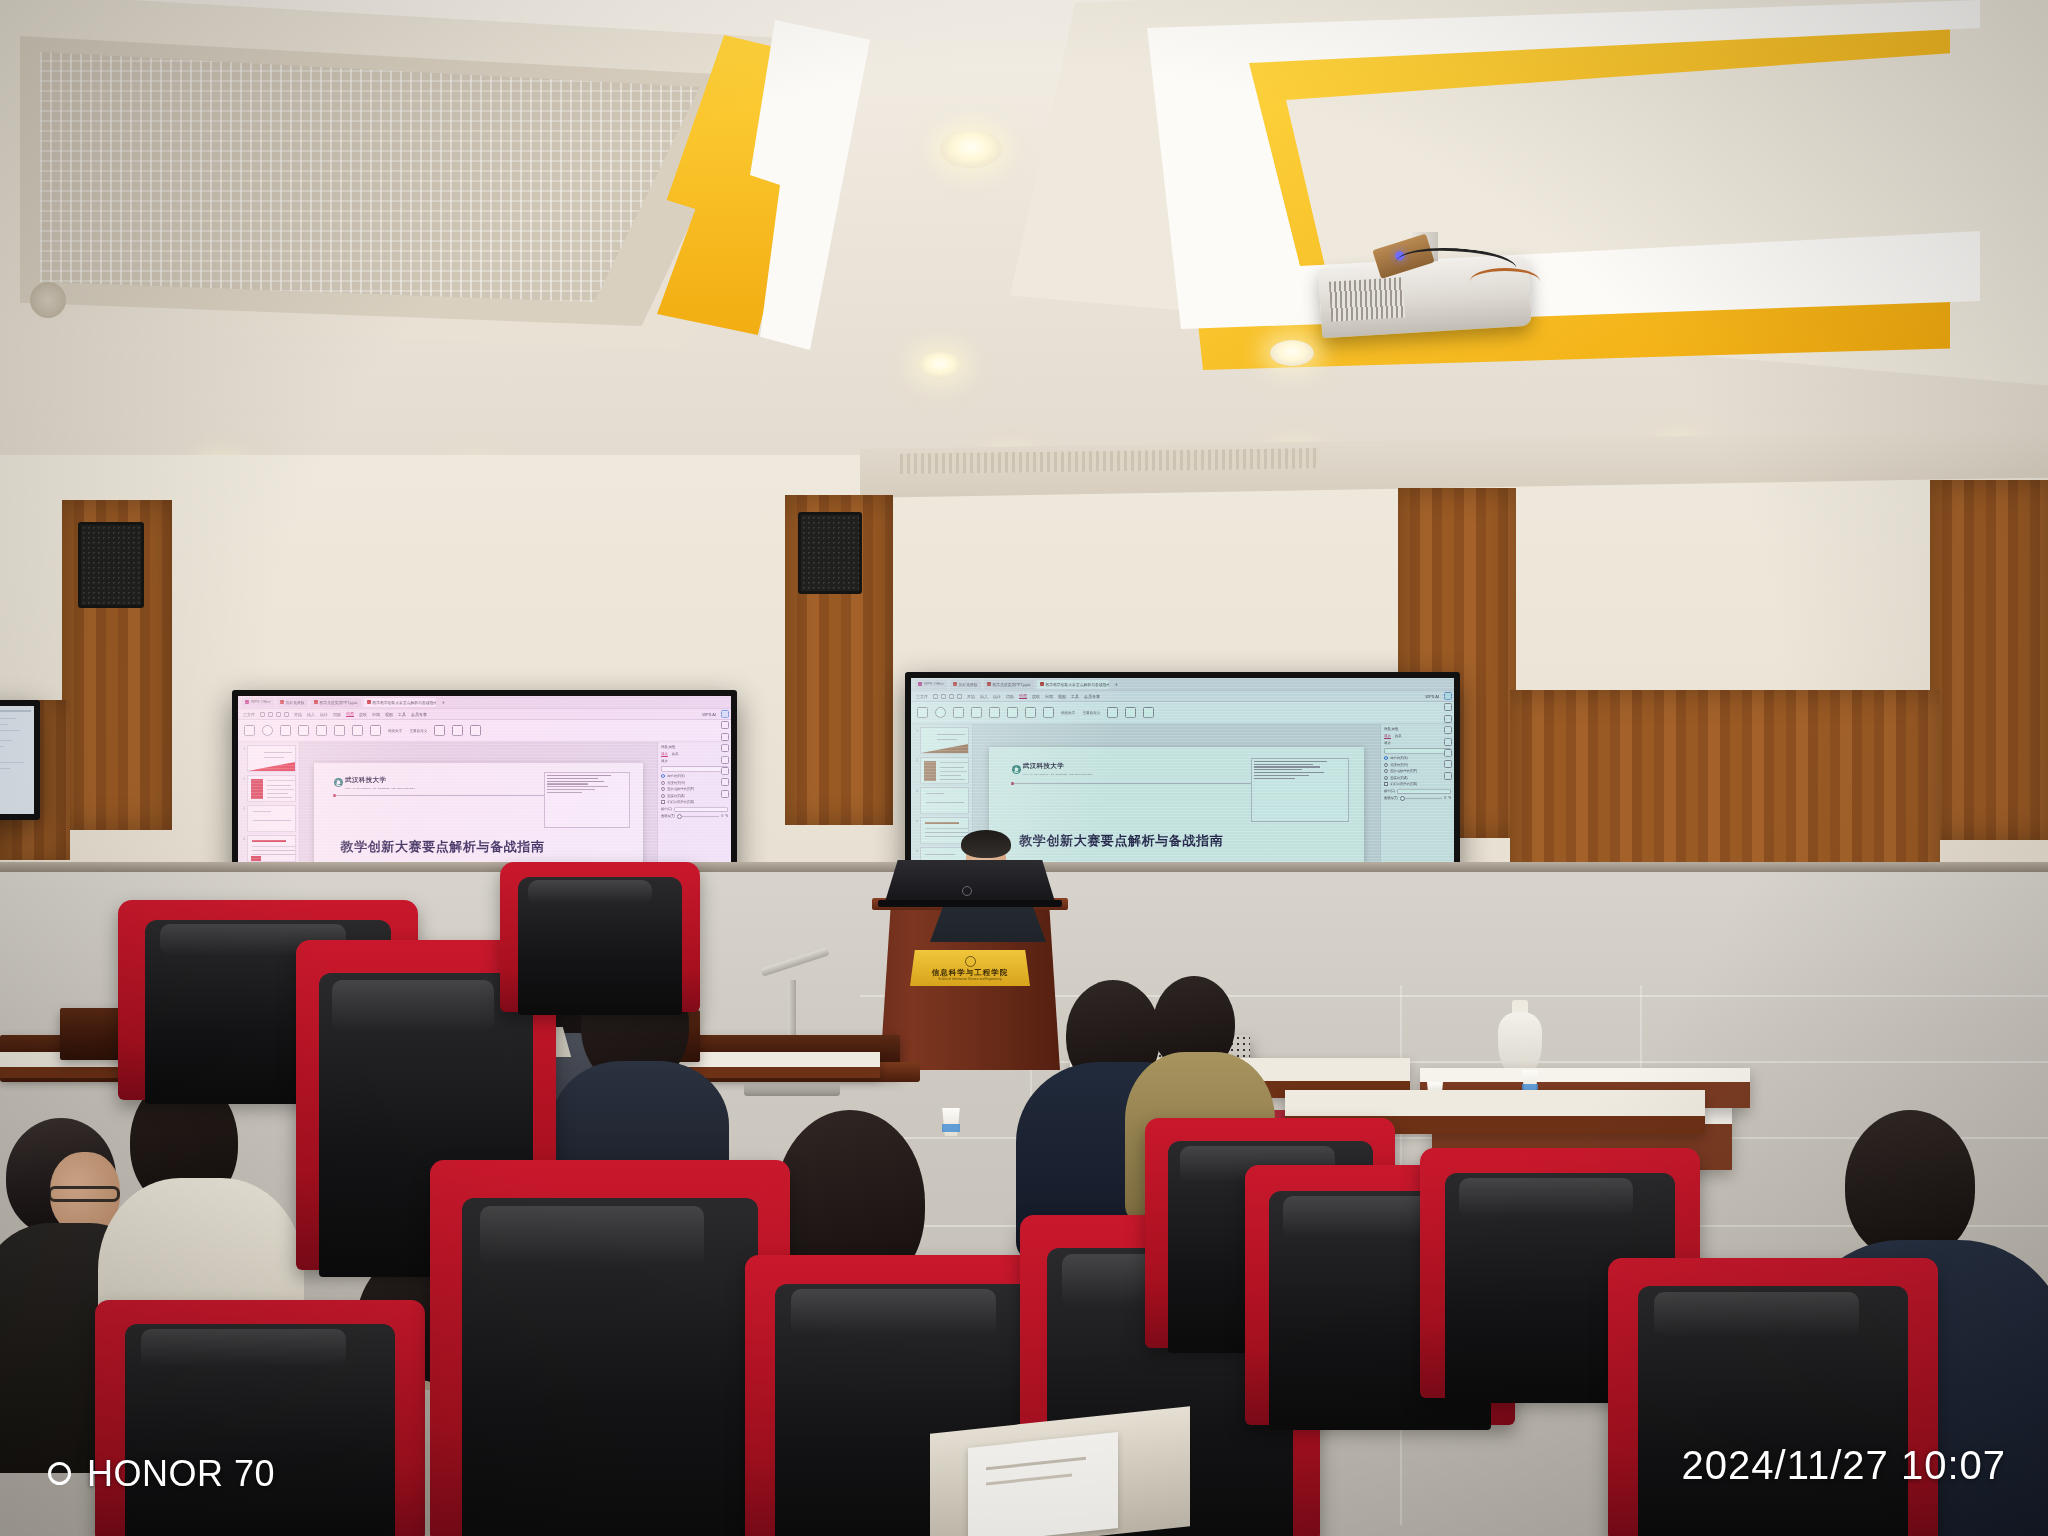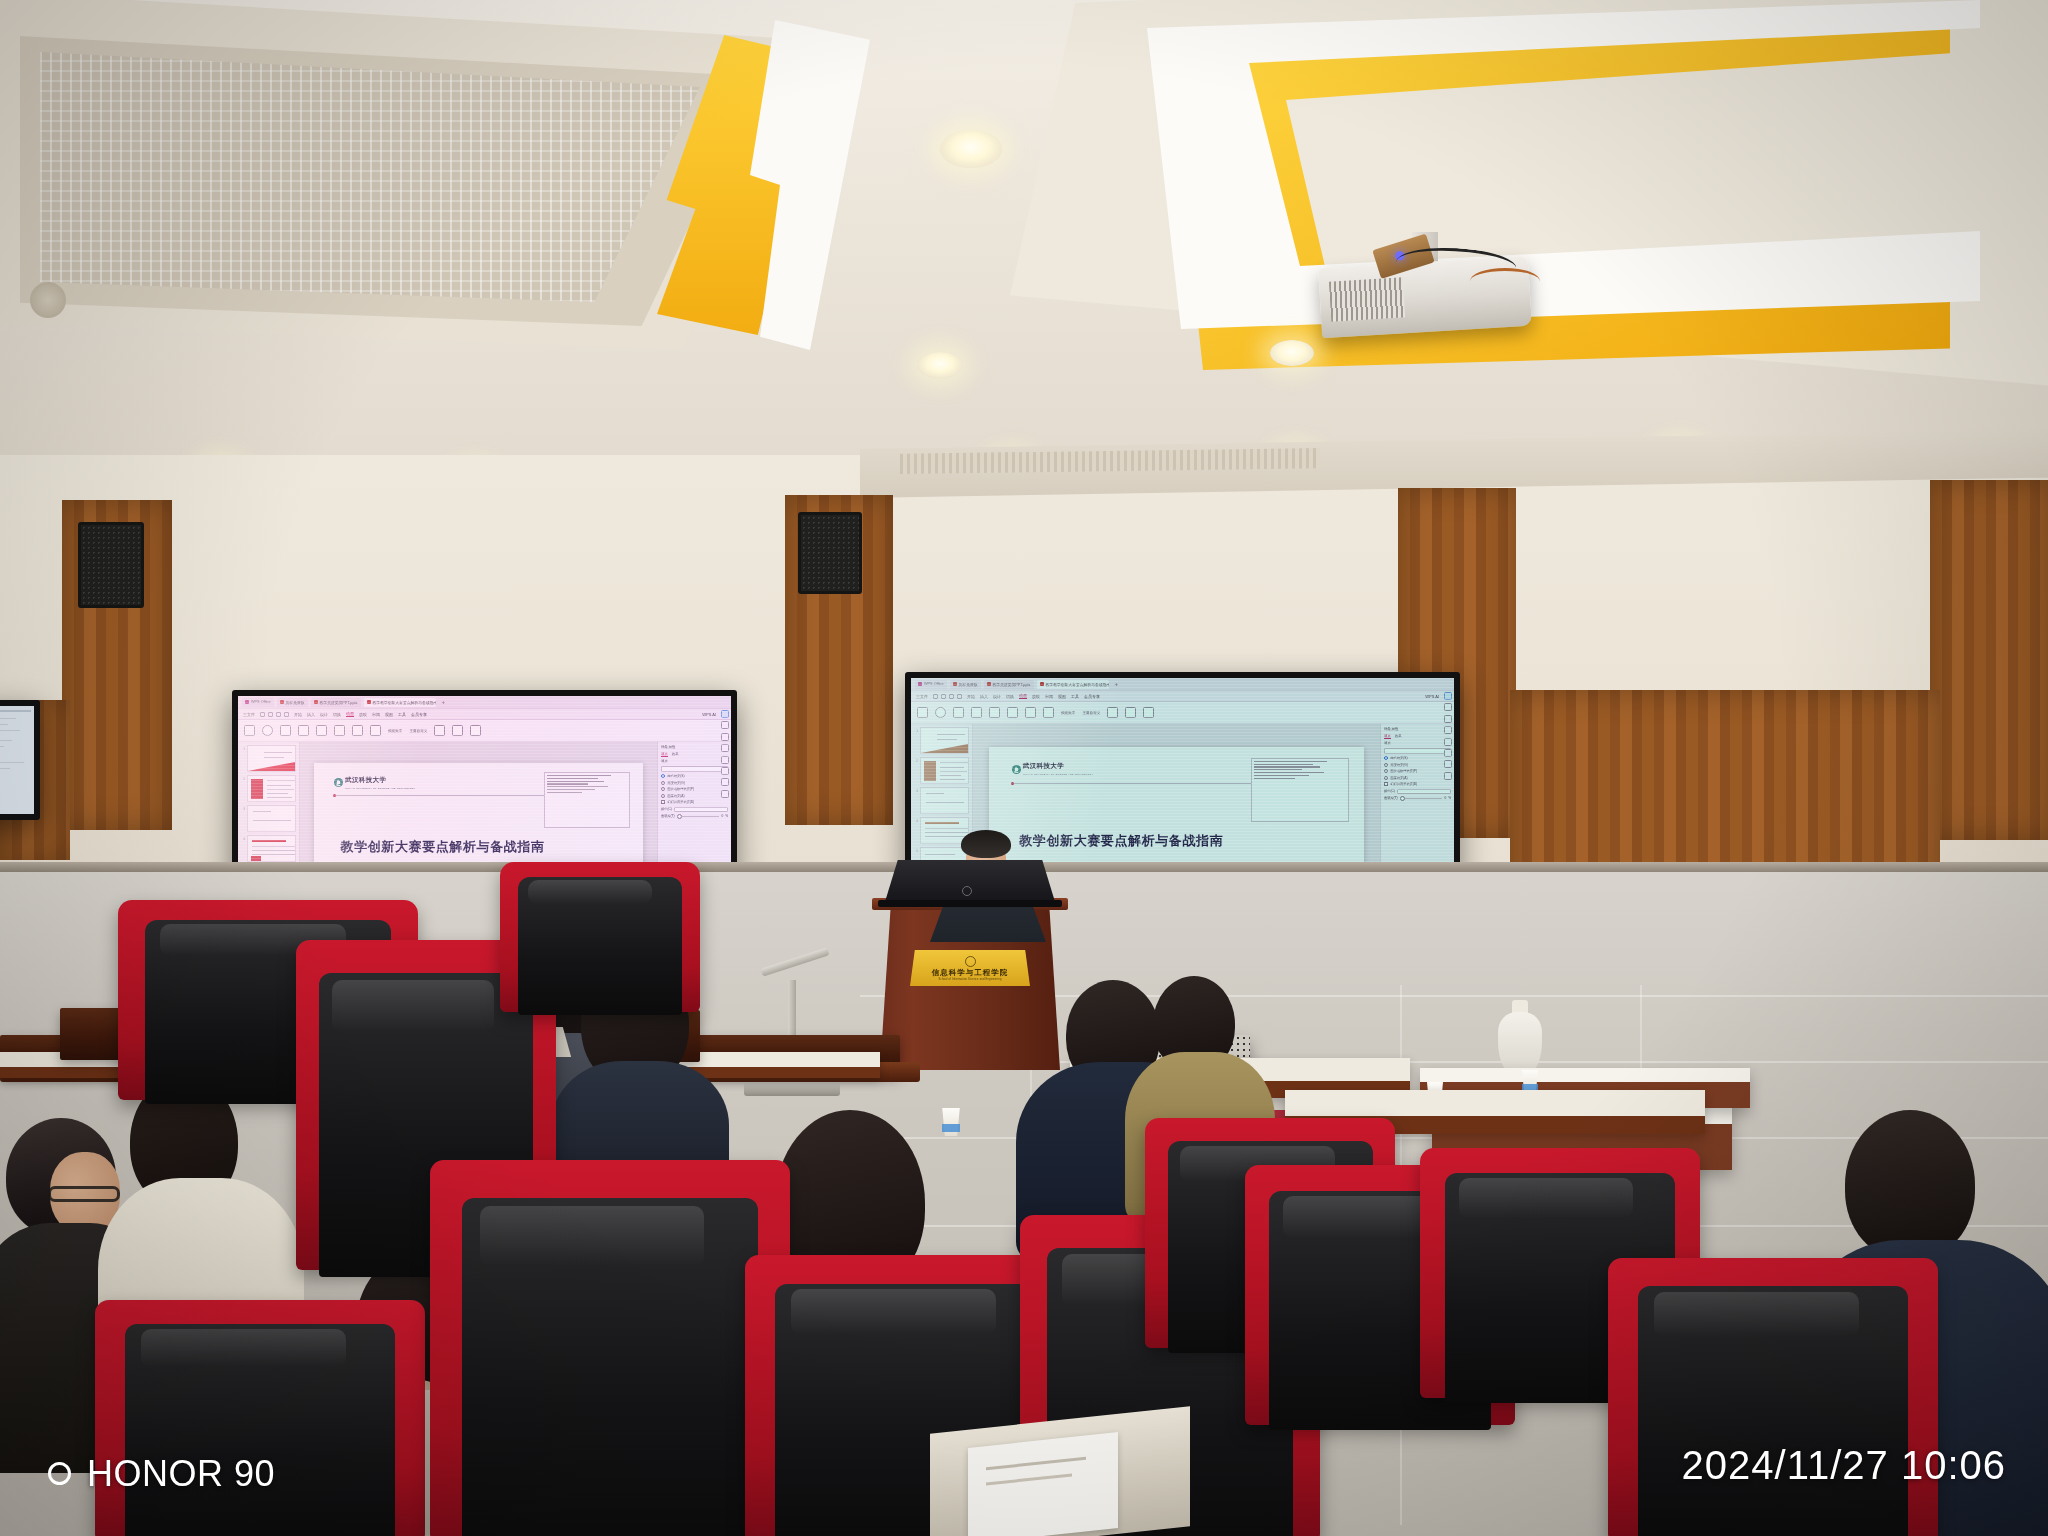--- a/index.html
+++ b/index.html
@@ -1069,18 +1069,18 @@
   <div style="position:absolute;left:968px;top:1440px;width:150px;height:96px;
               background:#fbfaf6;transform:skewY(-6deg);box-shadow:0 2px 6px rgba(0,0,0,.2);"></div>
   <div style="position:absolute;left:986px;top:1462px;width:100px;height:3px;background:#c7c0b3;transform:skewY(-6deg);"></div>
   <div style="position:absolute;left:986px;top:1478px;width:86px;height:3px;background:#cfc8bb;transform:skewY(-6deg);"></div>
 
   <div class="vignette"></div>
 
   <div class="wm">
     <div class="wm-row">
       <span class="wm-dot-o"></span>
-      <span class="wm-t1">HONOR 90</span>
+      <span class="wm-t1">HONOR 70</span>
     </div>
   </div>
-  <div class="wm-time">2024/11/27 10:06</div>
+  <div class="wm-time">2024/11/27 10:07</div>
 
 </div>
 
 </body></html>

